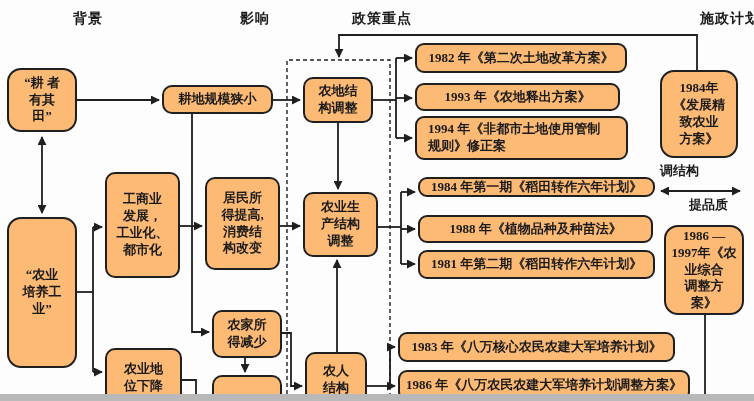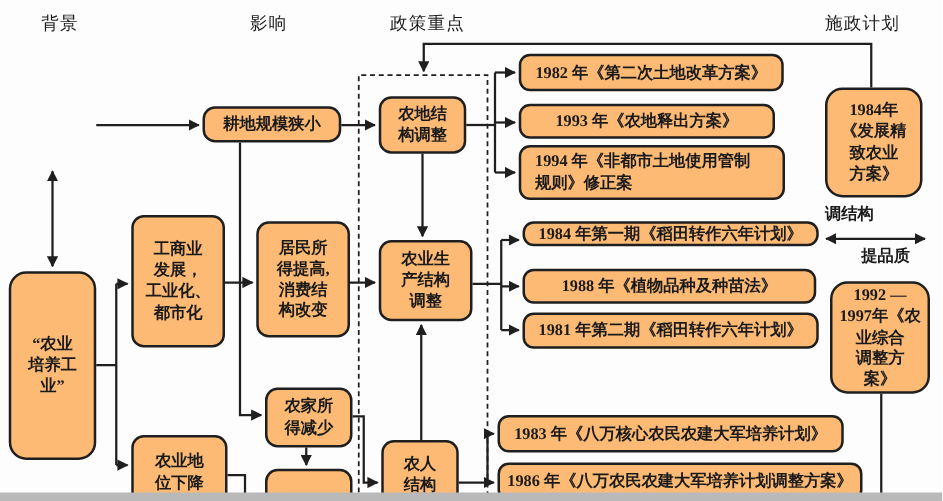--- a/index.html
+++ b/index.html
@@ -4,22 +4,22 @@
 <style>
   html,body{margin:0;padding:0;background:#ffffff;}
   #stage{
     position:relative;width:754px;height:401px;background:#fdfdfd;
     overflow:hidden;
     font-family:"Liberation Serif","DejaVu Serif",serif;
     color:#1a1a1a;
   }
   #wires{position:absolute;left:0;top:0;z-index:1;}
   .hdr{
-    position:absolute;z-index:3;font-size:14px;font-weight:400;
-    letter-spacing:1px;white-space:nowrap;
+    position:absolute;z-index:3;font-size:14px;font-weight:700;
+    letter-spacing:1px;white-space:nowrap;margin-left:40px;
   }
   .box{
     position:absolute;z-index:2;box-sizing:border-box;
     border:2px solid #1f1f1f;border-radius:10px;background:#fdba74;
     display:flex;align-items:center;justify-content:center;
     text-align:center;white-space:pre-line;
     font-weight:600;font-size:13px;line-height:1.3;padding:1px 4px;
   }
   .box.big{border-radius:14px;}
   .law{border-radius:9px;font-size:13px;white-space:pre-line;}
@@ -93,20 +93,23 @@
 
       <path d="M705,315 L705,401"></path>
     </g>
   </svg>
 
   <div class="hdr" style="left:33px;top:10px">背景</div>
   <div class="hdr" style="left:200px;top:10px">影响</div>
   <div class="hdr" style="left:312px;top:10px">政策重点</div>
   <div class="hdr" style="left:660px;top:10px">施政计划</div>
 
+  <div class="box big" style="left:7px;top:68px;width:70px;height:64px">“耕 者
+有其
+田”</div>
   <div class="box big" style="left:7px;top:217px;width:70px;height:151px">“农业
 培养工
 业”</div>
 
   <div class="box" style="left:162px;top:85px;width:111px;height:29px">耕地规模狭小</div>
   <div class="box" style="left:105px;top:172px;width:75px;height:106px">工商业
 发展，
 工业化、
 都市化</div>
   <div class="box" style="left:205px;top:177px;width:75px;height:93px">居民所
@@ -136,21 +139,21 @@
   <div class="box law" style="left:418px;top:250px;width:237px;height:29px">1981 年第二期《稻田转作六年计划》</div>
   <div class="box law" style="left:398px;top:332px;width:277px;height:30px">1983 年《八万核心农民农建大军培养计划》</div>
   <div class="box law" style="left:398px;top:370px;width:292px;height:31px">1986 年《八万农民农建大军培养计划调整方案》</div>
 
   <div class="box big" style="left:660px;top:70px;width:78px;height:88px">1984年
 《发展精
 致农业
 方案》</div>
   <div class="note" style="left:660px;top:162px">调结构</div>
   <div class="note" style="left:689px;top:196px">提品质</div>
-  <div class="box big" style="left:664px;top:225px;width:80px;height:90px">1992 —
+  <div class="box big" style="left:664px;top:225px;width:80px;height:90px">1986 —
 1997年《农
 业综合
 调整方
 案》</div>
 
   <div class="band"></div>
 
 </div>
 
 </body></html>

